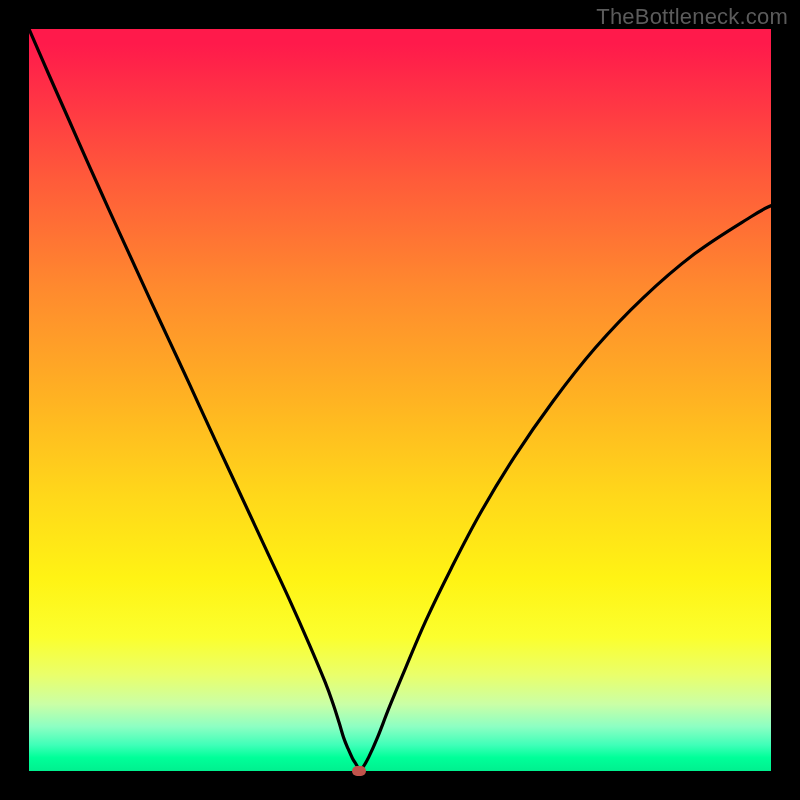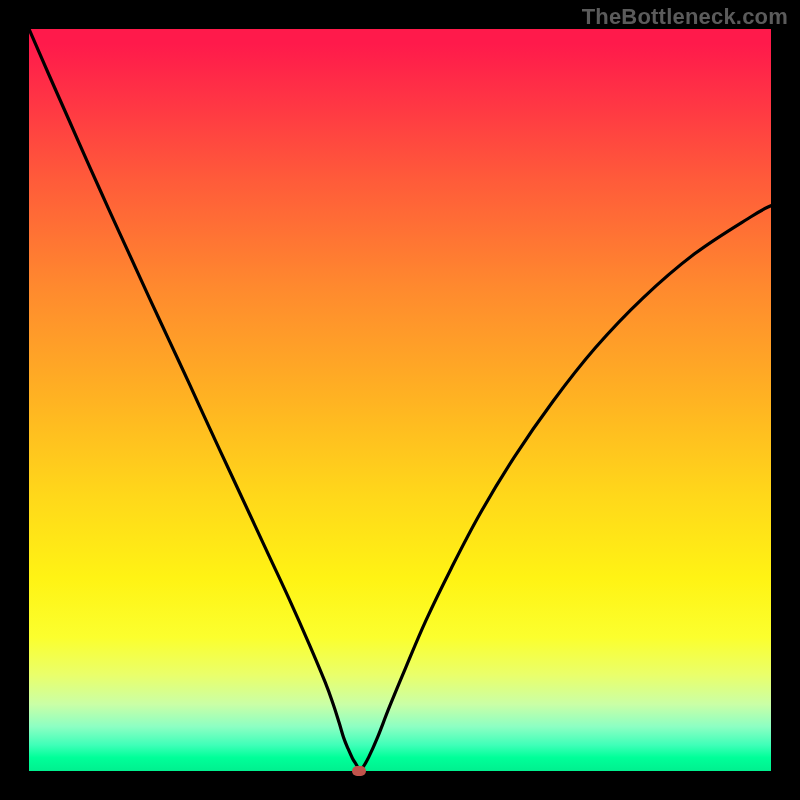--- a/index.html
+++ b/index.html
@@ -34,21 +34,21 @@
       #00ff99 98.2%,
       #00f08f 100%
     );
   }
   .watermark {
     position: absolute;
     top: 4px;
     right: 12px;
     color: #5b5b5b;
     font-size: 22px;
-    font-weight: 700;
+    font-weight: 400;
     letter-spacing: 0.2px;
     user-select: none;
   }
   svg.curve {
     position: absolute;
     left: 0;
     top: 0;
     width: 742px;
     height: 742px;
     pointer-events: none;

